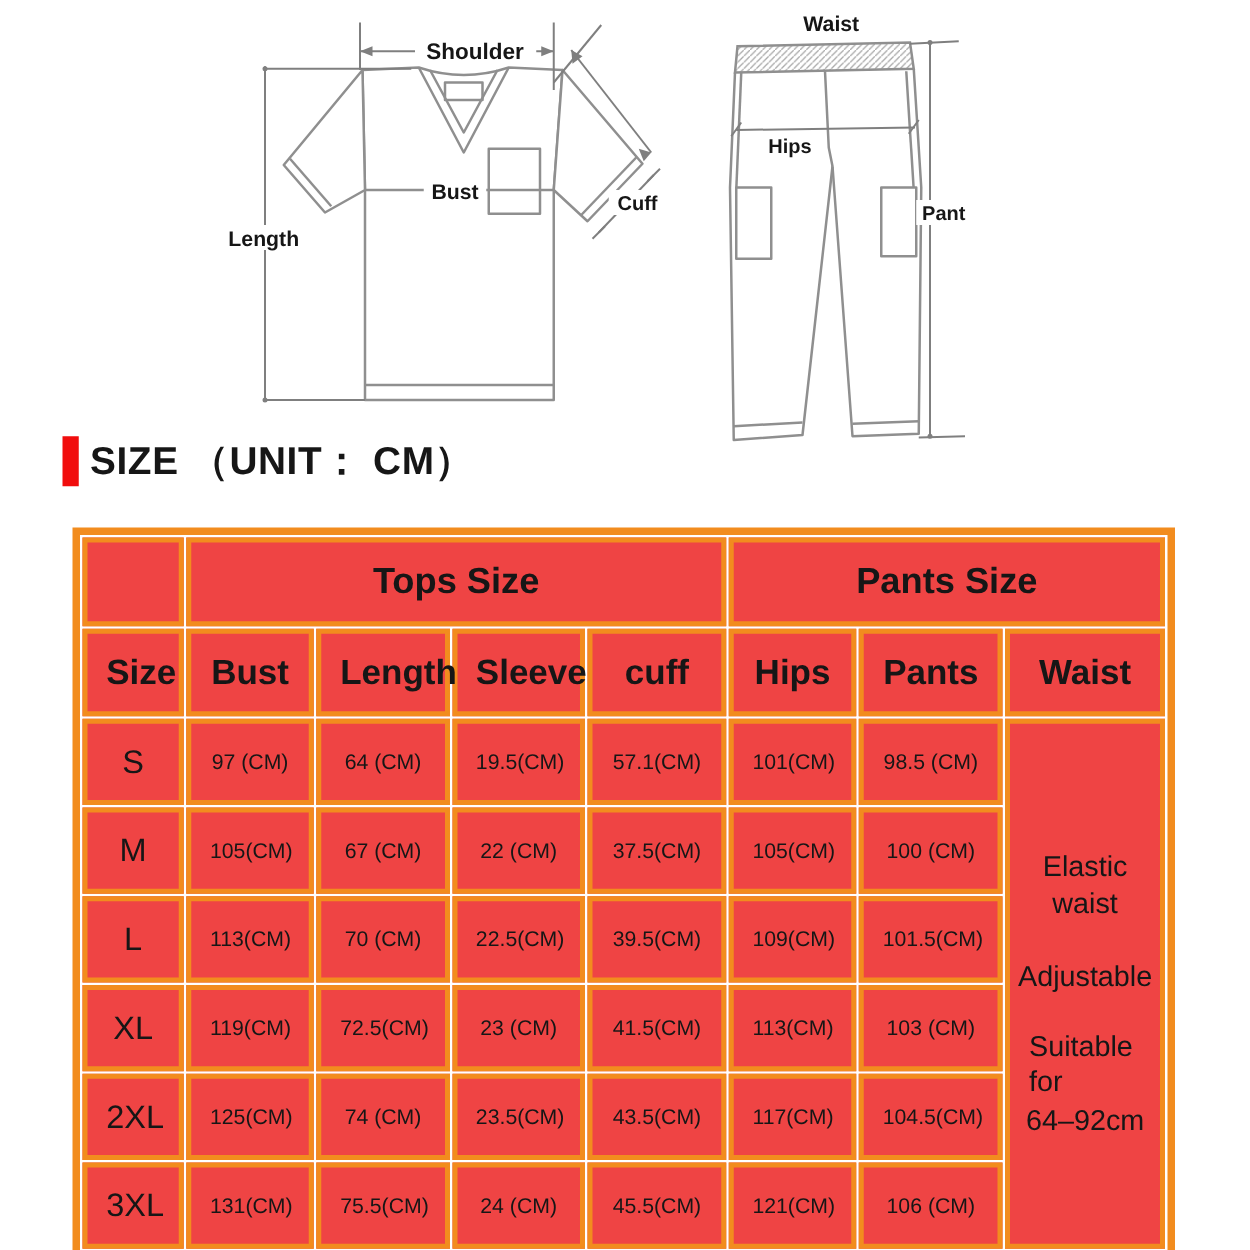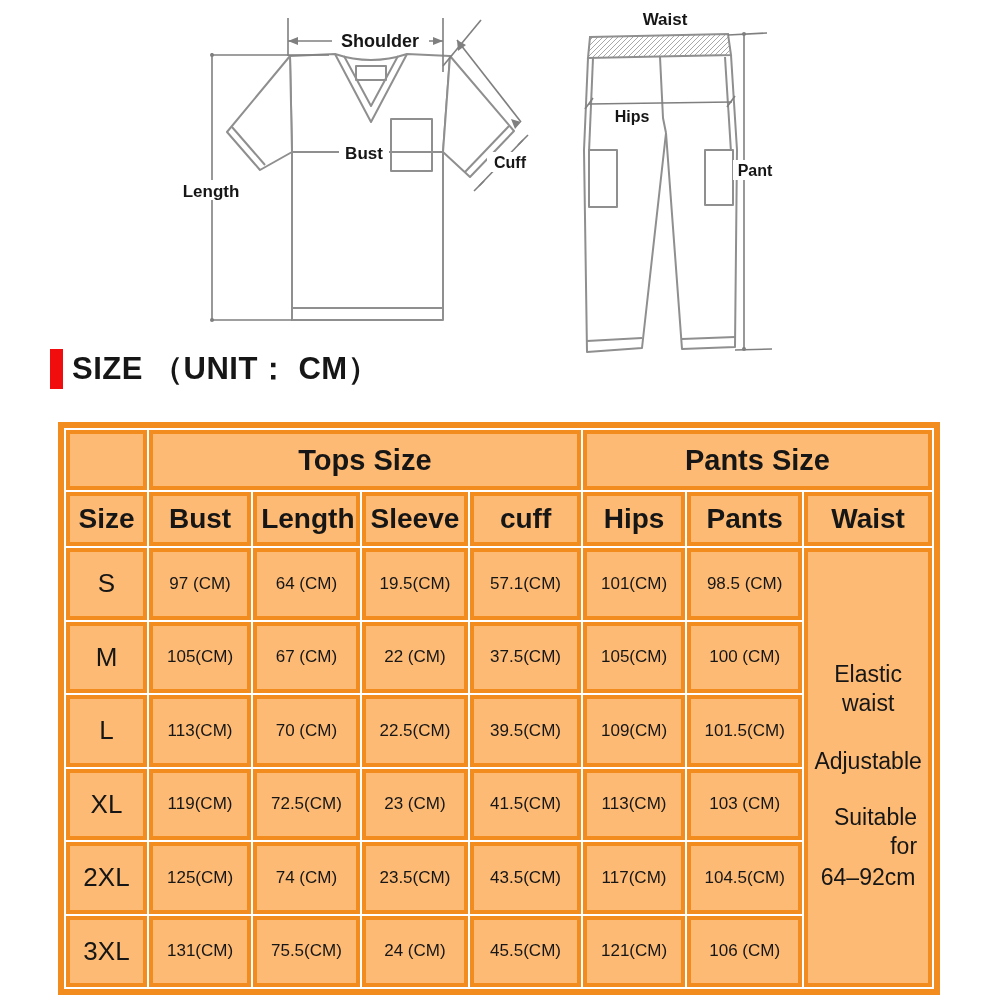--- a/index.html
+++ b/index.html
@@ -13,33 +13,33 @@
   
   .heading{position:absolute;left:50px;top:348px;display:flex;align-items:center;}
   .red-bar{width:13px;height:40px;background:#F10D0D;margin-right:9px;}
   .heading-text{font-size:31px;font-weight:bold;letter-spacing:0.5px;white-space:nowrap;}
 
   
   table.size-table{position:absolute;left:58px;top:422px;width:882px;height:573px;
     border:6px solid #F28C1E;border-collapse:separate;border-spacing:2px;
     table-layout:fixed;background:#fff;}
   table.size-table th,table.size-table td{border:4px solid #F28C1E;text-align:center;
-    vertical-align:middle;padding:4px;background:#fdba74;box-sizing:border-box;overflow:visible;}
+    vertical-align:middle;padding:15px;background:#ef4444;box-sizing:border-box;overflow:visible;}
   tr.group-row{height:60px;}
   tr.group-row th{font-size:29px;font-weight:bold;}
   tr.col-row{height:54px;}
   tr.col-row th{font-size:28px;font-weight:bold;}
   td.value-cell{font-size:17px;font-weight:400;white-space:nowrap;}
   td.size-cell{font-size:26px;font-weight:400;}
   td.waist-cell{vertical-align:top;}
   .waist-notes{display:flex;flex-direction:column;align-items:center;
     padding-top:16px;font-size:23px;line-height:1.25;font-weight:400;}
   .wn-elastic{margin-bottom:30px;max-width:95px;text-align:center;}
   .wn-adjust{margin-bottom:27px;white-space:nowrap;}
-  .wn-suitable{max-width:98px;text-align:right;}
+  .wn-suitable{max-width:98px;text-align:left;}
   .wn-range{white-space:nowrap;margin-top:2px;}
 </style>
 </head>
 <body>
 
 <div class="page">
 
   <svg id="fig-top" class="fig" width="400" height="360" viewBox="0 0 400 360">
 
     <g stroke="#8f8f8f" stroke-width="2" fill="none" stroke-linejoin="round">

